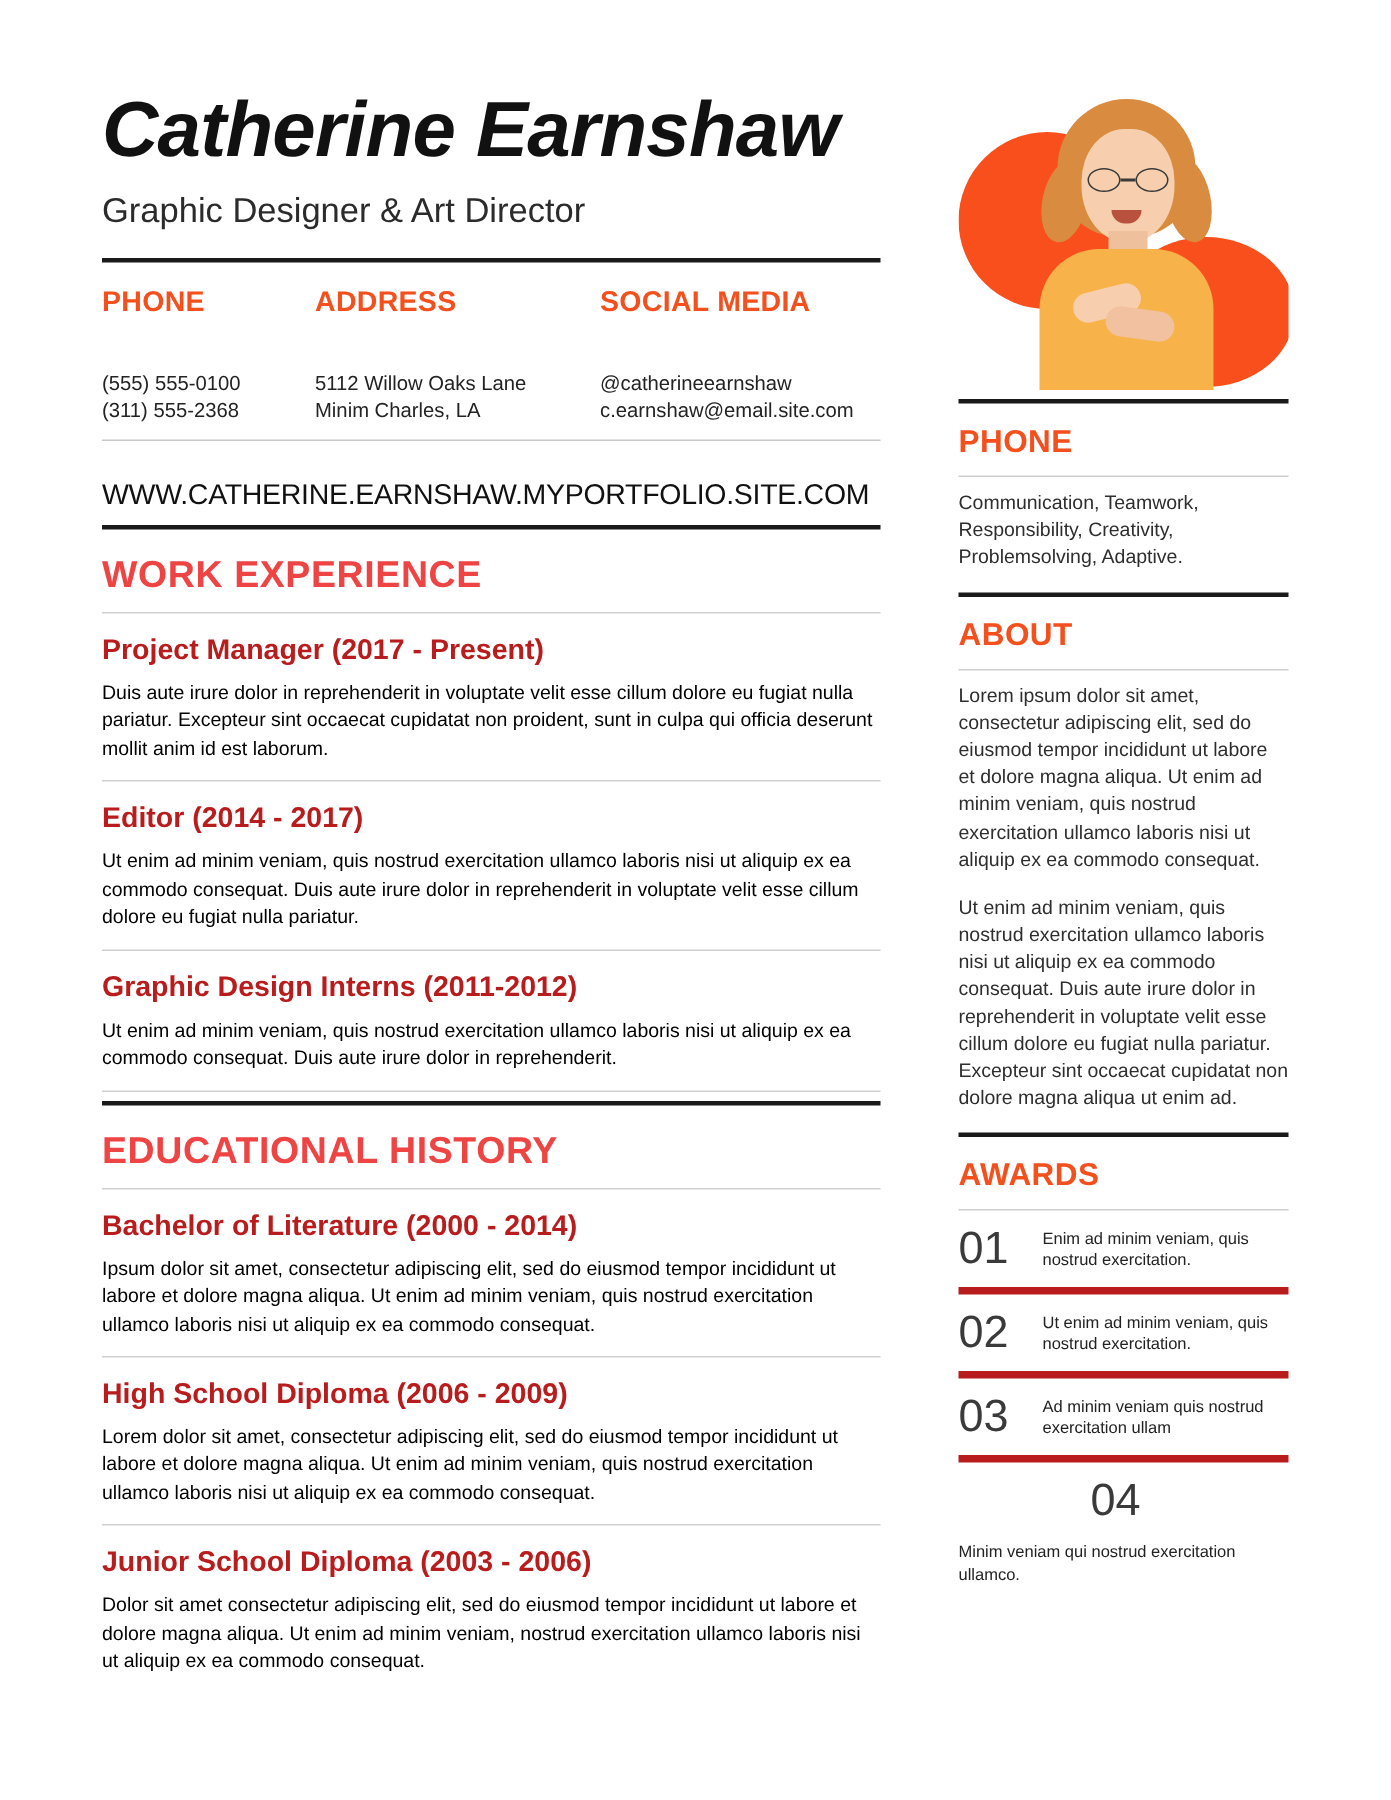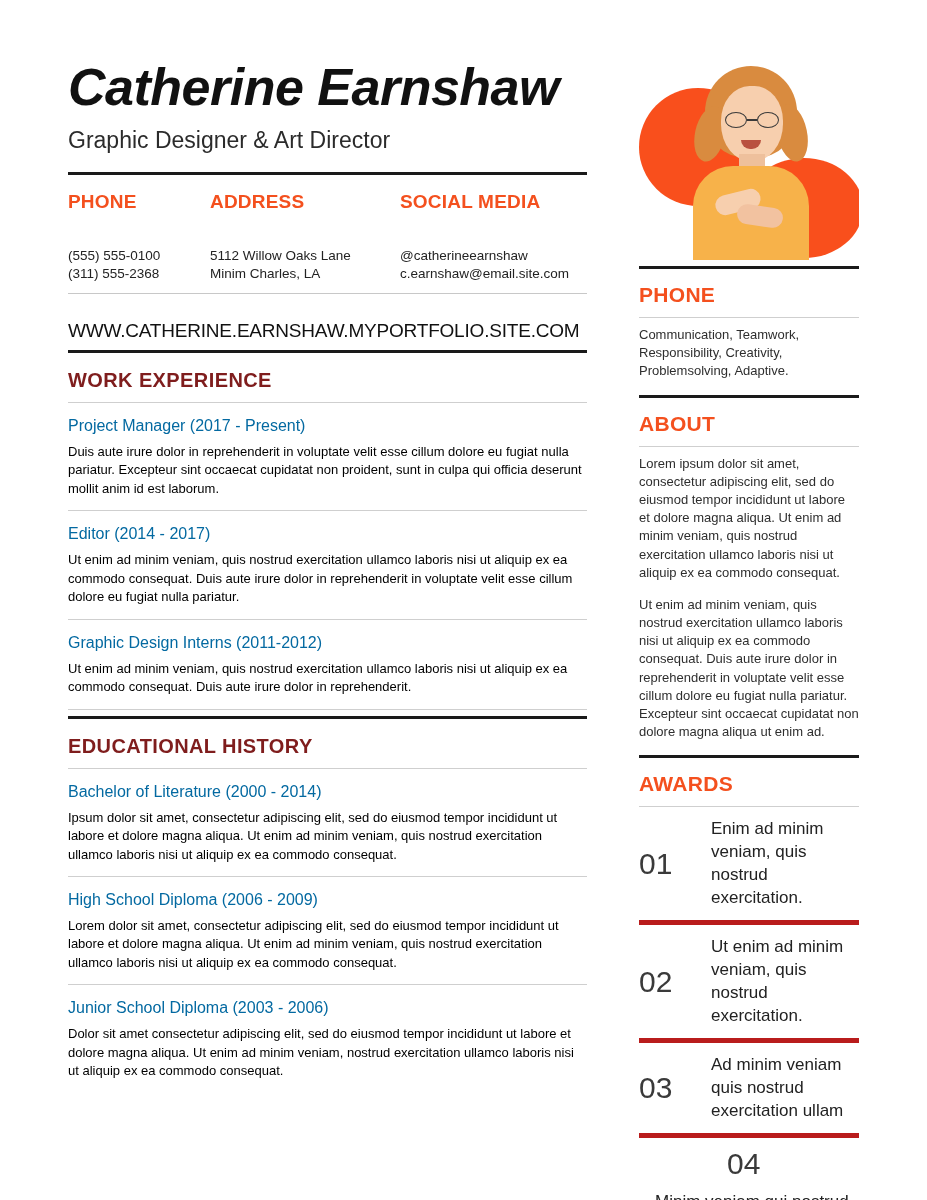--- a/index.html
+++ b/index.html
@@ -86,36 +86,36 @@
   .website {
     font-size: 19px;
     font-weight: normal;
     color: #111111;
     letter-spacing: -0.2px;
     margin: 26px 0 8px 0;
     white-space: nowrap;
   }
 
   .section-title {
-    font-size: 20px;
+    font-size: 25px;
     font-weight: bold;
-    color: #7f1d1d;
+    color: #ef4444;
     letter-spacing: 0.4px;
     margin: 16px 0 0 0;
   }
 
   .entry {
     padding: 14px 0 12px 0;
     border-bottom: 1px solid #cfcfcf;
   }
   .entry:last-child { border-bottom: none; }
   .entry-title {
-    font-size: 16px;
-    font-weight: normal;
-    color: #0369a1;
+    font-size: 19px;
+    font-weight: bold;
+    color: #b91c1c;
     margin: 0 0 8px 0;
   }
   .entry-body {
     font-size: 13px;
     line-height: 1.42;
     color: #000000;
     margin: 0;
   }
 
   .block-top-rule {
@@ -288,24 +288,23 @@
     border-bottom: 5px solid #b91c1c;
   }
   .award-row:last-child { border-bottom: none; flex-direction: column; }
   .award-num {
     font-size: 30px;
     color: #3a3a3a;
     line-height: 1;
     min-width: 44px;
   }
   .award-text {
-    font-size: 17px;
+    font-size: 11px;
     line-height: 1.35;
     color: #222222;
-    margin-left: 16px;
   }
 </style>
 </head>
 <body>
 
 <div class="page">
 
   <div class="left">
 
     <h1 class="name">Catherine Earnshaw</h1>

